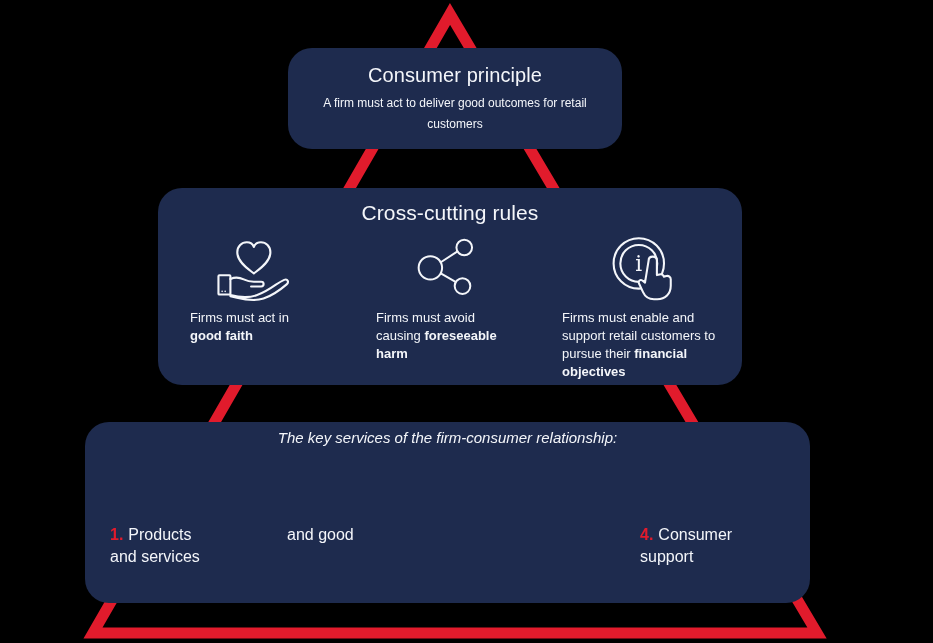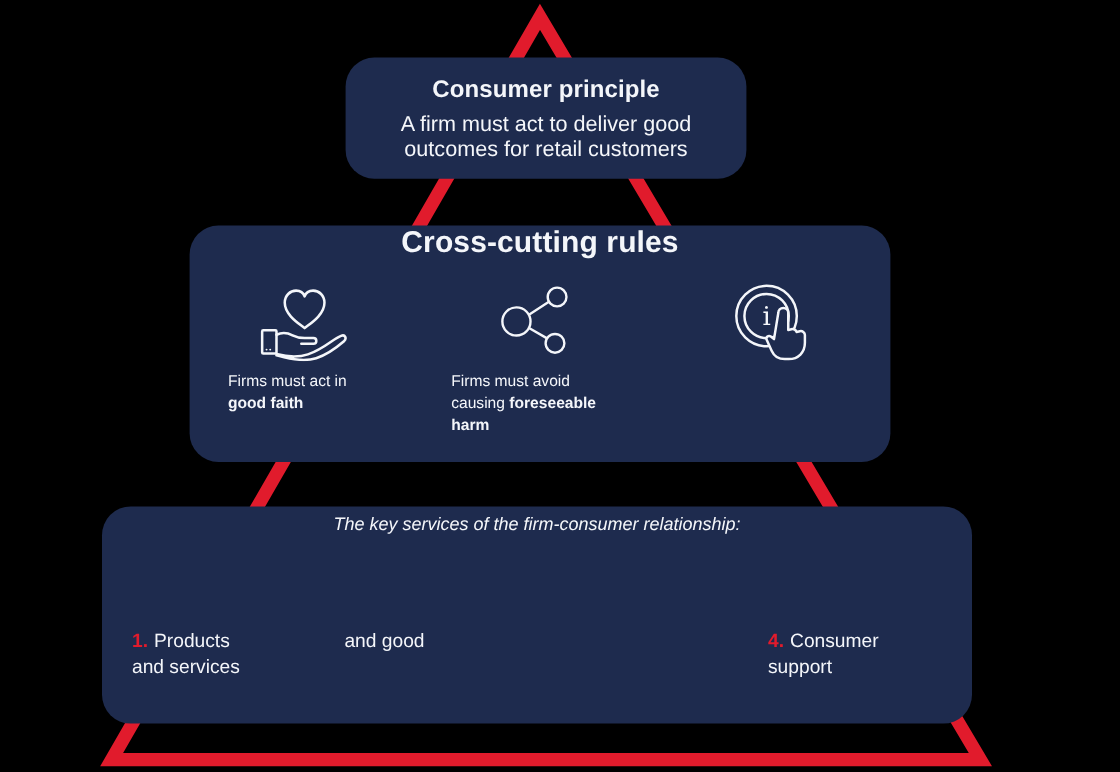--- a/index.html
+++ b/index.html
@@ -12,25 +12,25 @@
   body{font-family:"Liberation Sans", sans-serif;}
   .stage{position:relative;width:933px;height:643px;background:var(--background);overflow:hidden;}
 
   .triangle-svg{position:absolute;left:0;top:0;color:var(--accent-red);}
 
   .box{position:absolute;background:var(--box-navy);border-radius:24px;color:var(--text);}
   .box-top{left:288px;top:48px;width:334px;height:101px;}
   .box-middle{left:158px;top:188px;width:584px;height:197px;}
   .box-bottom{left:85px;top:422px;width:725px;height:181px;}
 
-  .box-title{margin:0;text-align:center;font-weight:bold;letter-spacing:.1px;}
+  .box-title{margin:0;text-align:center;font-weight:normal;letter-spacing:.1px;}
   .box-top .box-title{font-size:20px;padding-top:16px;}
-  .box-top .box-body{font-size:18px;line-height:21px;text-align:center;width:292px;margin:6px auto 0;}
+  .box-top .box-body{font-size:12px;line-height:21px;text-align:center;width:292px;margin:6px auto 0;}
 
-  .box-middle .box-title{font-size:25px;}
+  .box-middle .box-title{font-size:21px;padding-top:13px;}
   .rule-col{position:absolute;top:42px;}
   .rule-col-1{left:32px;width:124px;}
   .rule-col-2{left:218px;width:140px;}
   .rule-col-3{left:404px;width:168px;}
   .rule-icon{height:74px;display:flex;align-items:center;justify-content:center;}
   .rule-text{font-size:13px;line-height:18px;margin-top:5px;}
   .rule-text strong{font-weight:bold;}
 
   .box-bottom .box-title{font-size:21px;padding-top:16px;}
   .outcomes-subtitle{font-style:italic;font-size:15px;text-align:center;margin:7px 0 0;}
@@ -91,20 +91,21 @@
 
     <div class="rule-col rule-col-3">
       <div class="rule-icon">
         <svg width="78" height="72" viewBox="0 0 84 80" aria-hidden="true">
           <circle class="icon-stroke" cx="34" cy="36" r="28"></circle>
           <circle class="icon-stroke" cx="34" cy="36" r="20.5"></circle>
           <text class="icon-i" x="34" y="44" text-anchor="middle">i</text>
           <path class="icon-fill-navy" d="M49.5 28.5 c2.8 0 4.6 1.9 4.6 4.4 L54.1 49 l2.8 -0.8 c2.2 -0.6 4.4 0.6 4.9 2.5 l3 -0.7 c2.4 -0.5 4.7 1.1 4.7 3.6 l0 7.2 c0 8.8 -6 15 -15 15 l-3.6 0 c-5.6 0 -10 -2.8 -12.2 -7.8 l-4.6 -10 c-1.1 -2.4 1.7 -4.6 3.8 -3 l3 2.3 L44.9 32.9 c0 -2.5 1.8 -4.4 4.6 -4.4 z"></path>
         </svg>
       </div>
+      <p class="rule-text"><span>Firms must enable and support retail customers to pursue their </span><strong>financial objectives</strong></p>
     </div>
   </section>
 
   <section class="box box-bottom">
     <p class="outcomes-subtitle">The key services of the firm-consumer relationship:</p>
 
     <div class="outcome outcome-1">
       <div><span class="num">1.</span><span>Products</span></div>
       <div>and services</div>
     </div>

